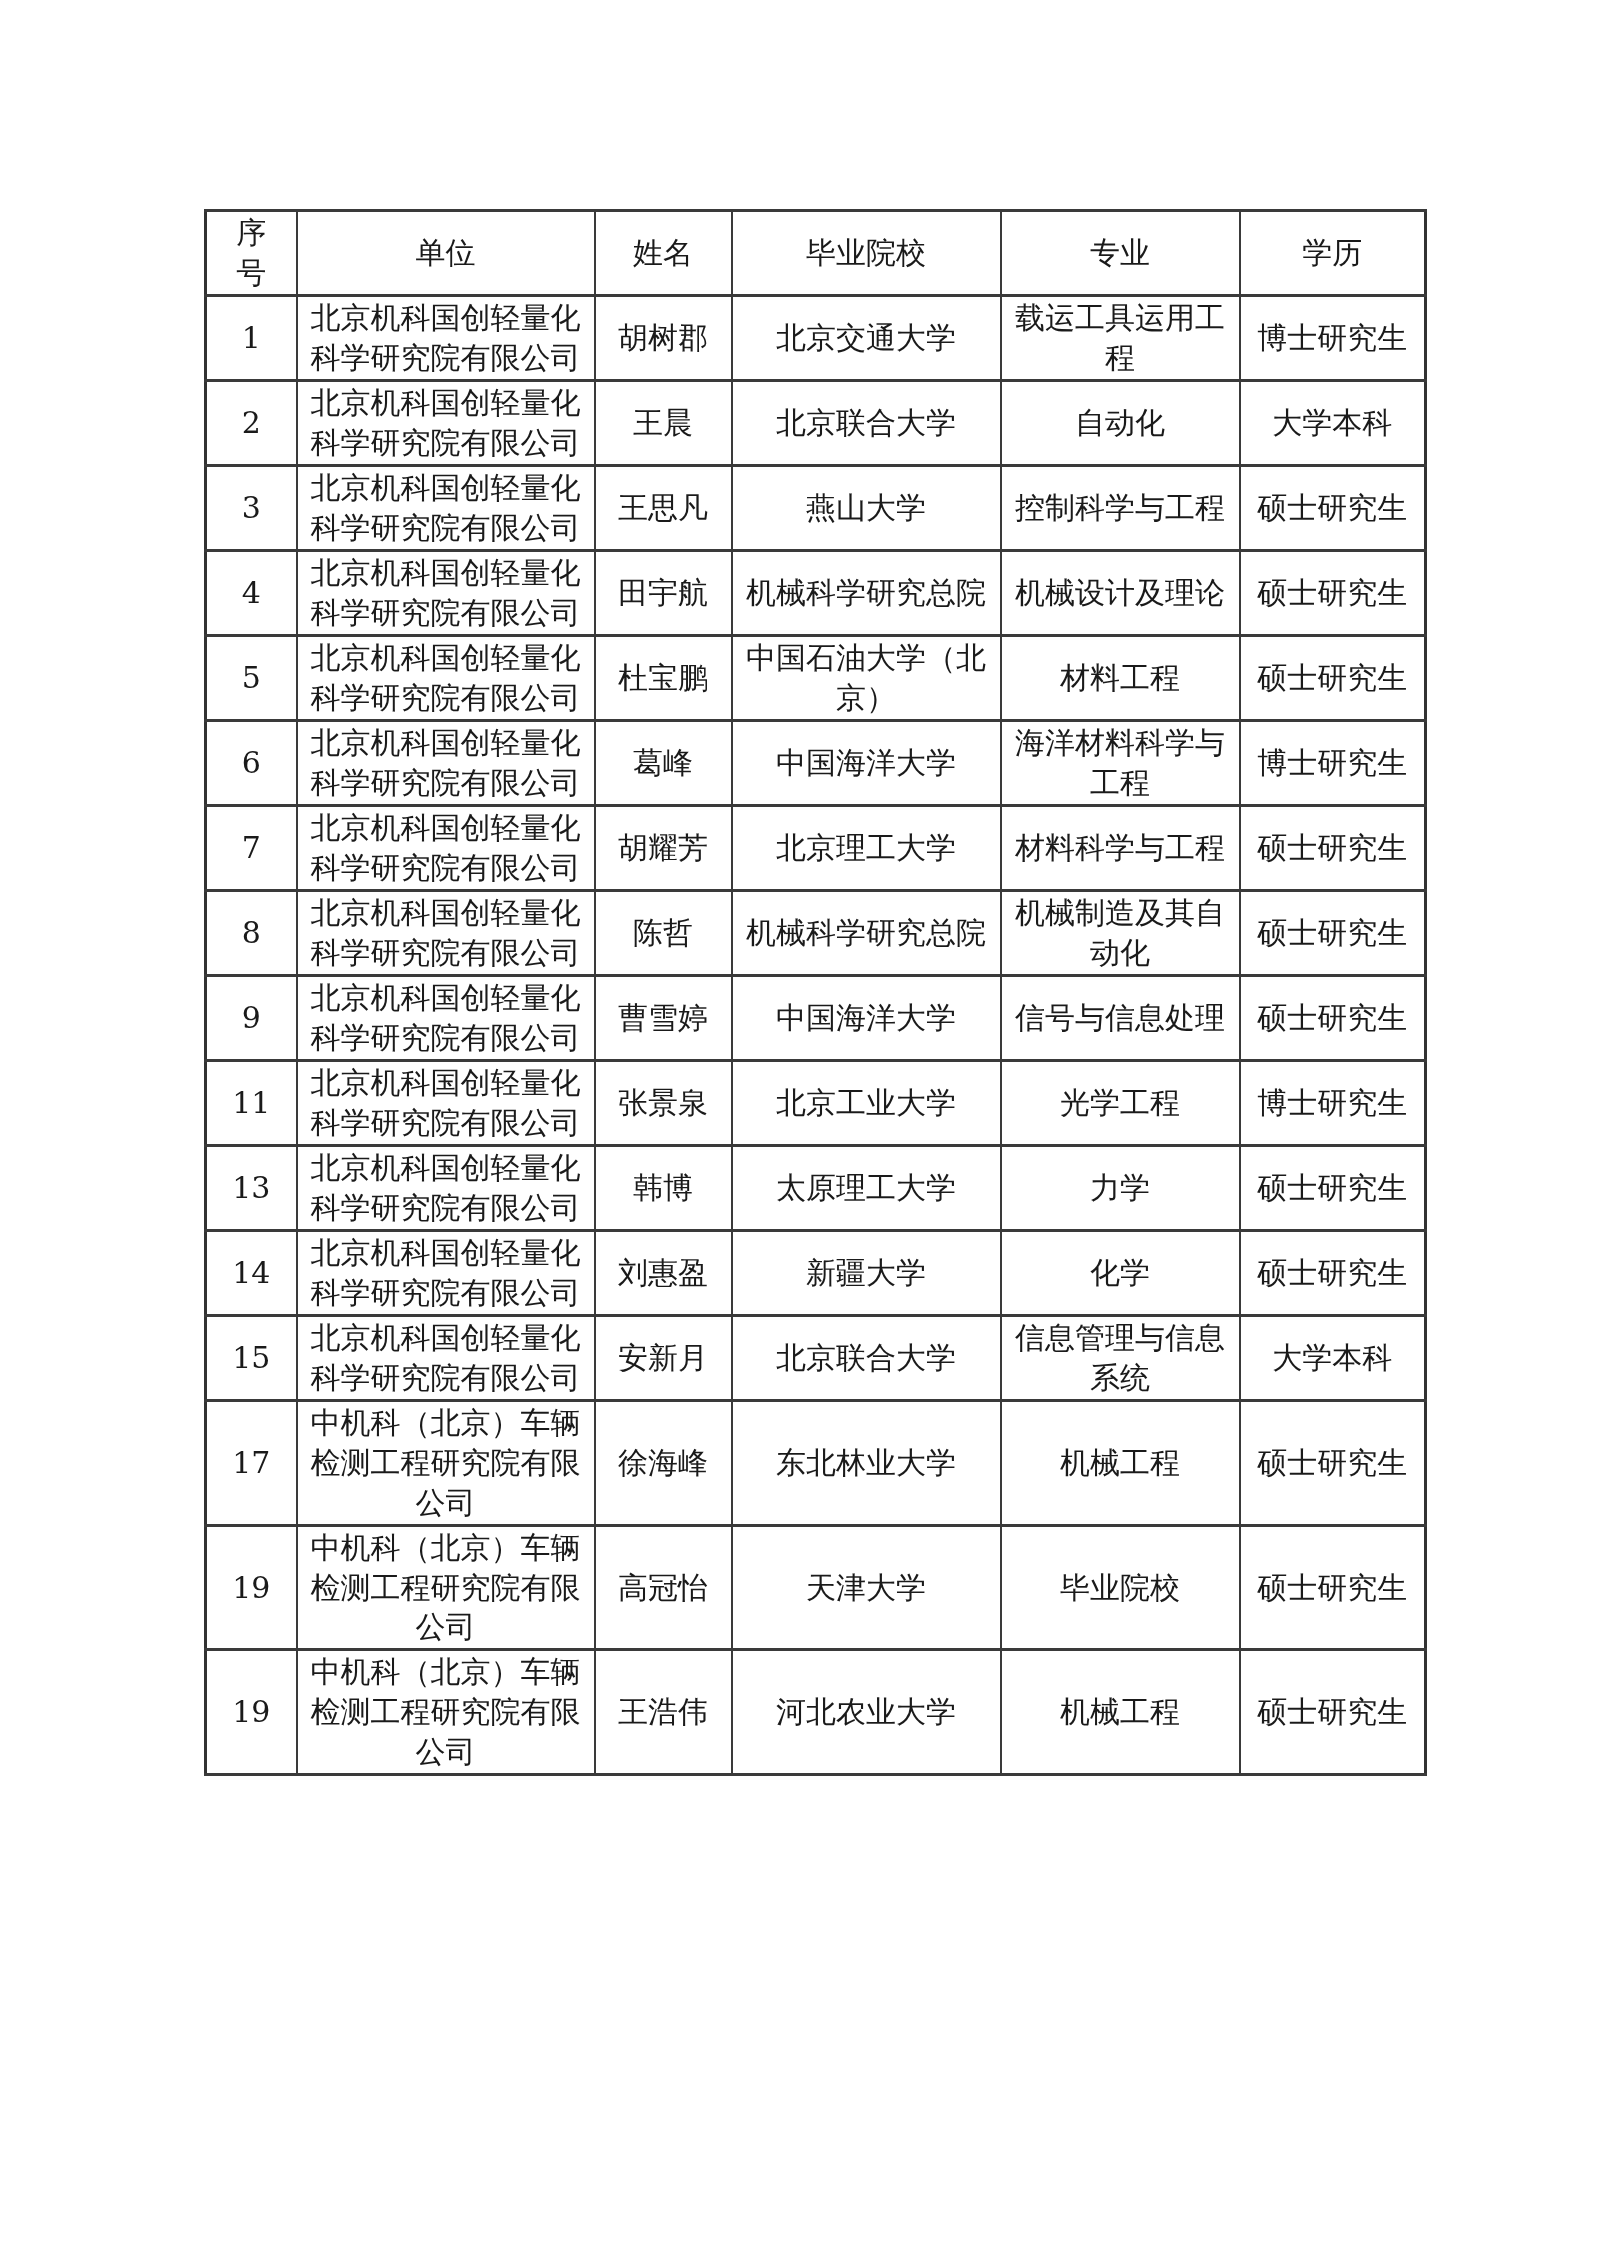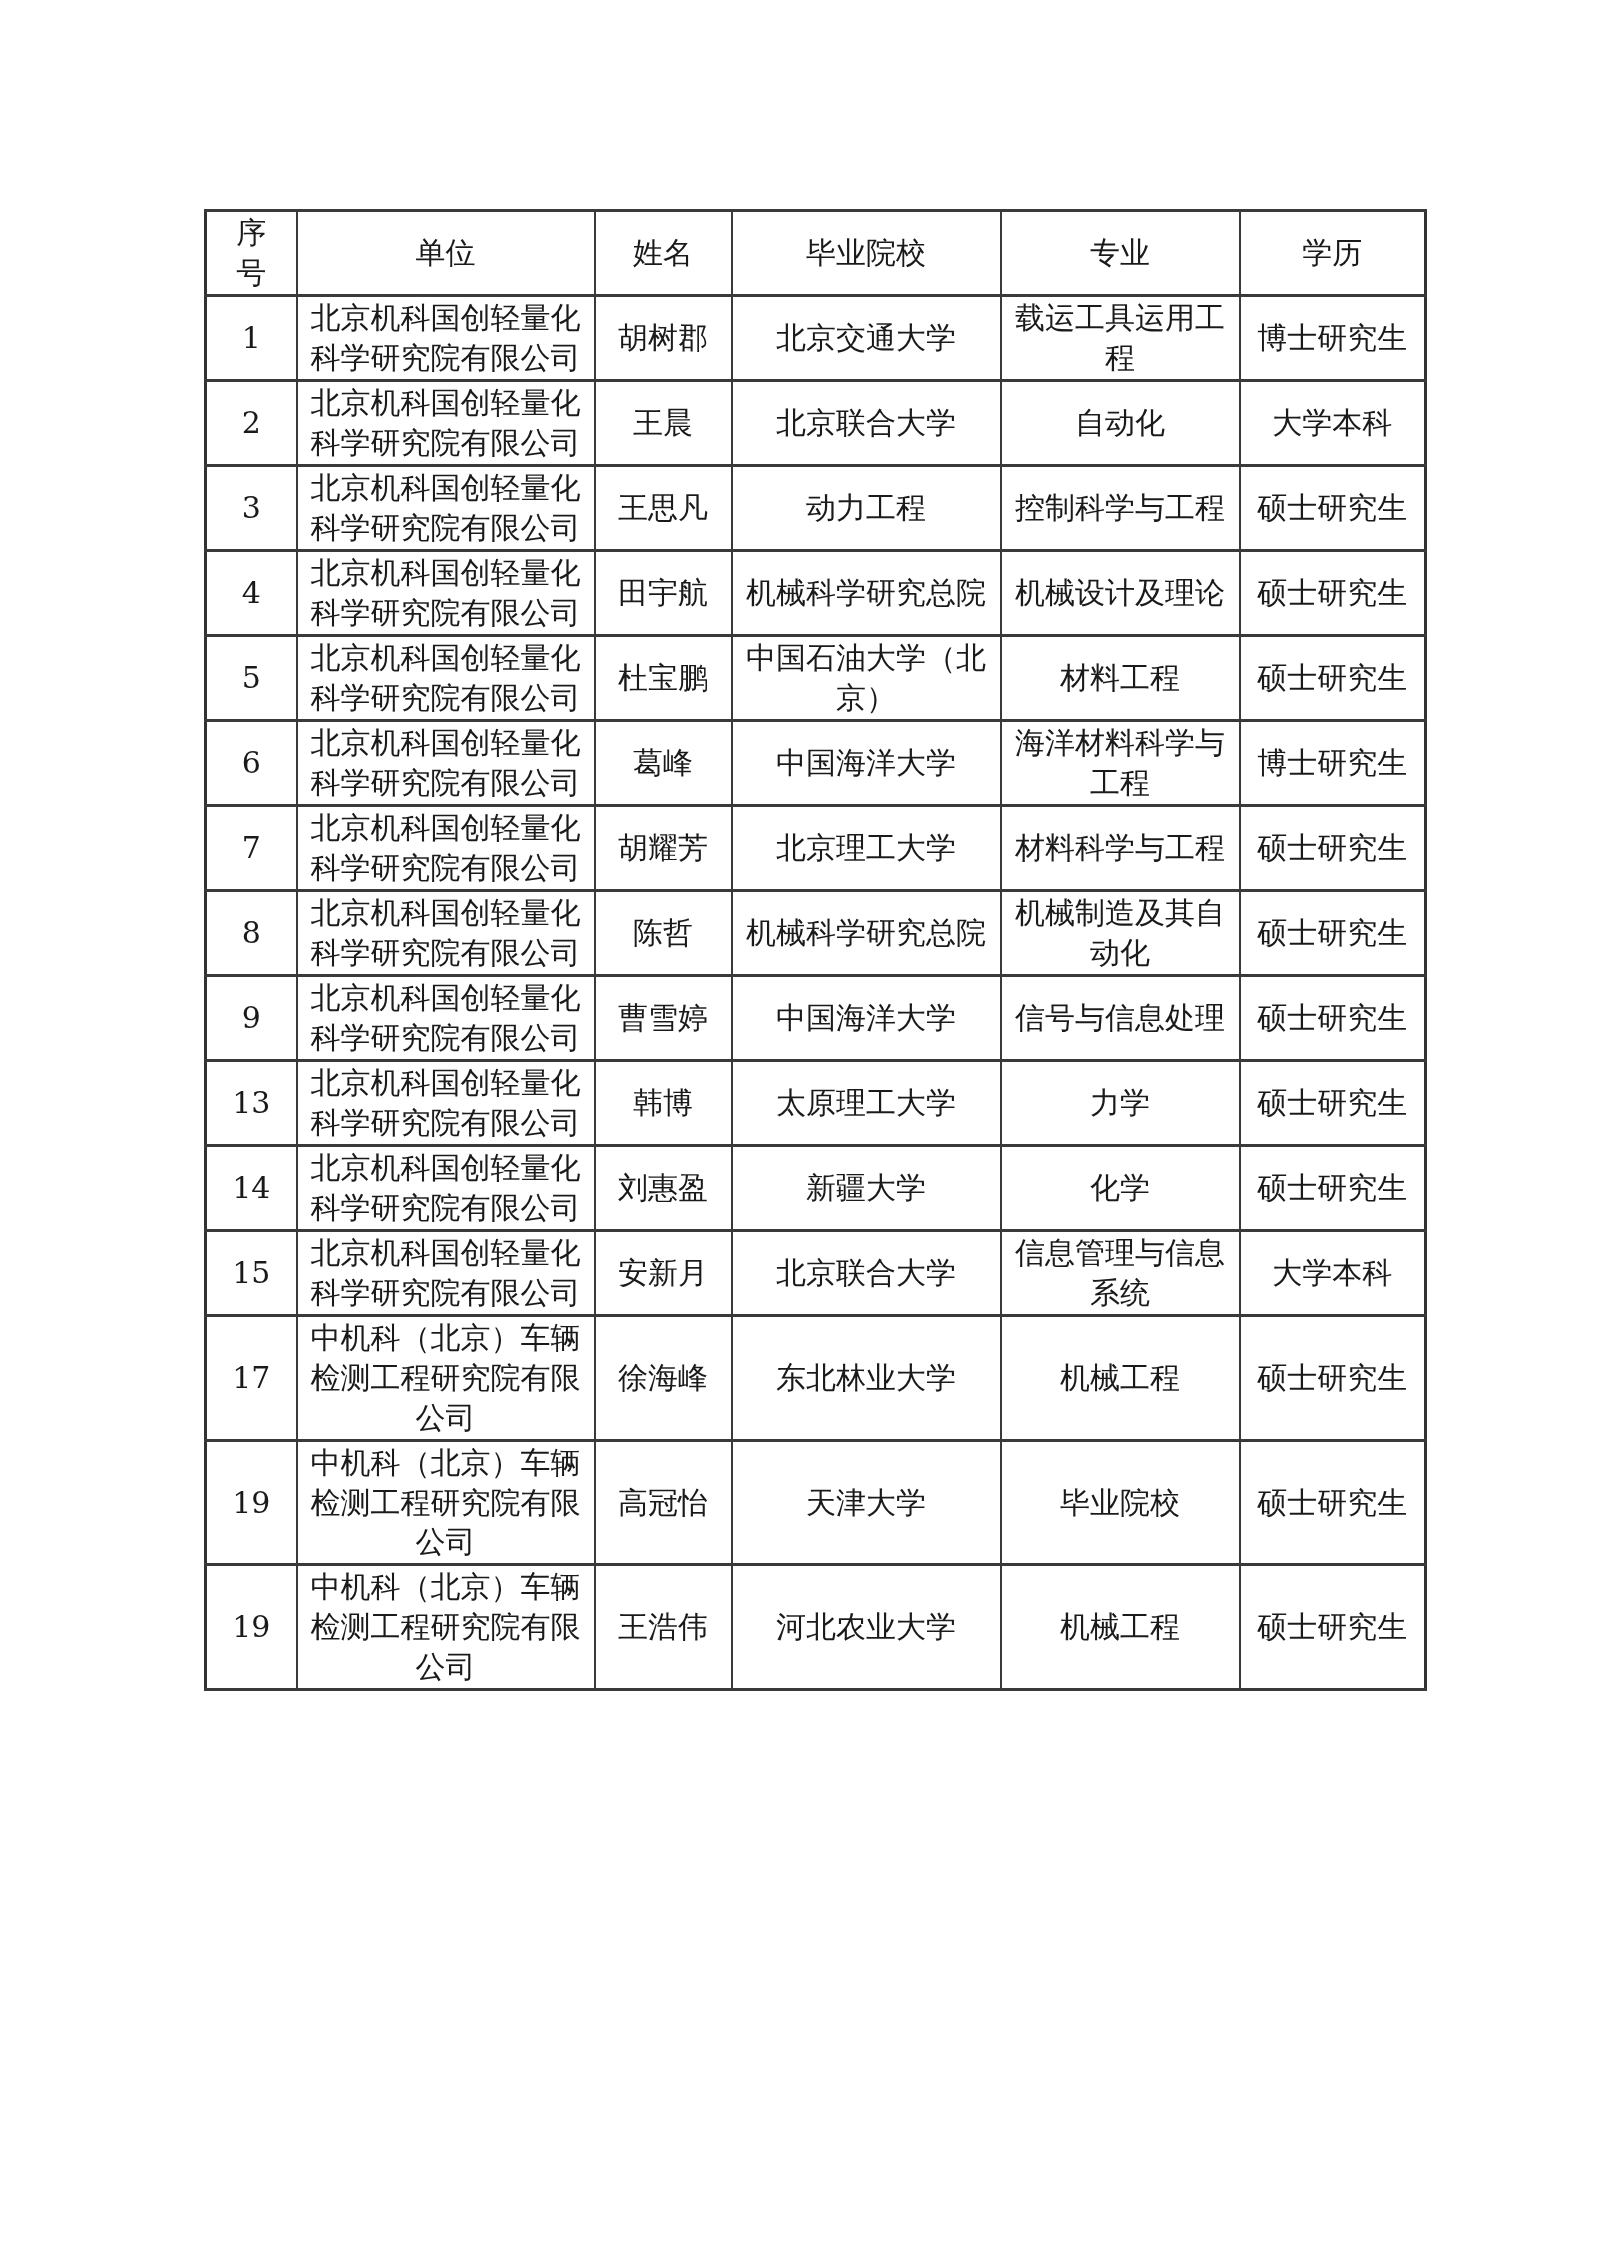--- a/index.html
+++ b/index.html
@@ -99,21 +99,21 @@
           <td>王晨</td>
           <td>北京联合大学</td>
           <td>自动化</td>
           <td>大学本科</td>
         </tr>
         <tr>
           <td>3</td>
           <td>北京机科国创轻量化
 科学研究院有限公司</td>
           <td>王思凡</td>
-          <td>动力工程</td>
+          <td>燕山大学</td>
           <td>控制科学与工程</td>
           <td>硕士研究生</td>
         </tr>
         <tr>
           <td>4</td>
           <td>北京机科国创轻量化
 科学研究院有限公司</td>
           <td>田宇航</td>
           <td>机械科学研究总院</td>
           <td>机械设计及理论</td>
@@ -159,20 +159,29 @@
           <td>硕士研究生</td>
         </tr>
         <tr>
           <td>9</td>
           <td>北京机科国创轻量化
 科学研究院有限公司</td>
           <td>曹雪婷</td>
           <td>中国海洋大学</td>
           <td>信号与信息处理</td>
           <td>硕士研究生</td>
+        </tr>
+        <tr>
+          <td>11</td>
+          <td>北京机科国创轻量化
+科学研究院有限公司</td>
+          <td>张景泉</td>
+          <td>北京工业大学</td>
+          <td>光学工程</td>
+          <td>博士研究生</td>
         </tr>
         <tr>
           <td>13</td>
           <td>北京机科国创轻量化
 科学研究院有限公司</td>
           <td>韩博</td>
           <td>太原理工大学</td>
           <td>力学</td>
           <td>硕士研究生</td>
         </tr>

